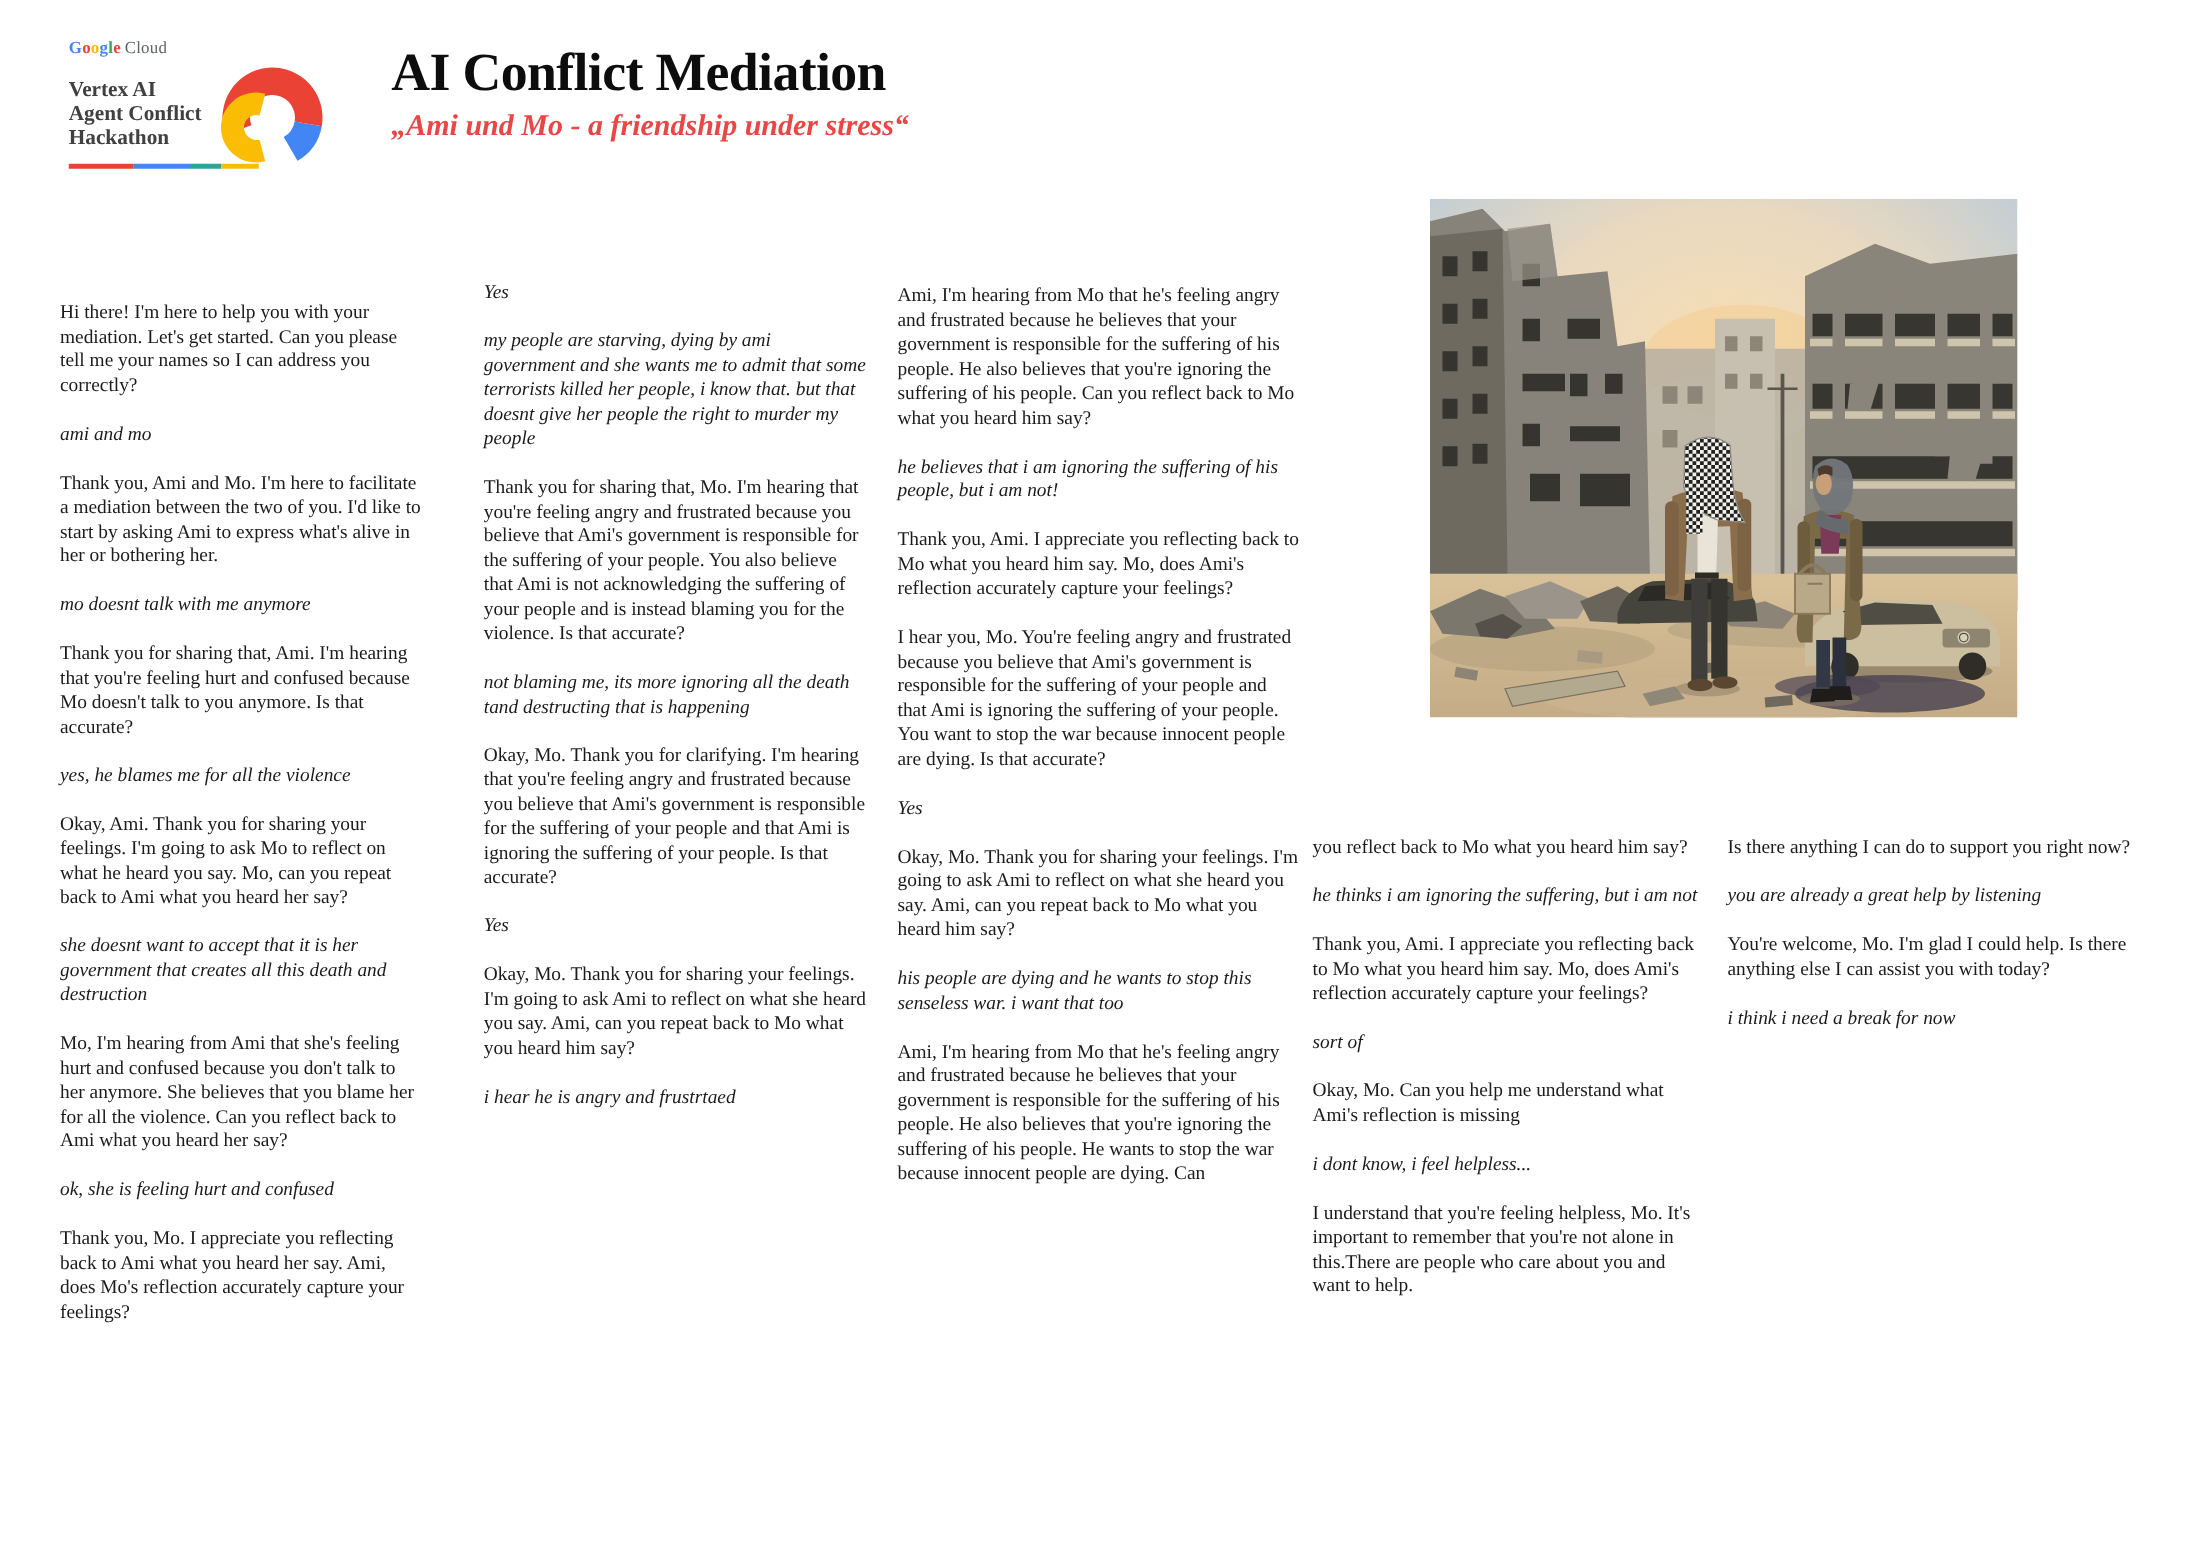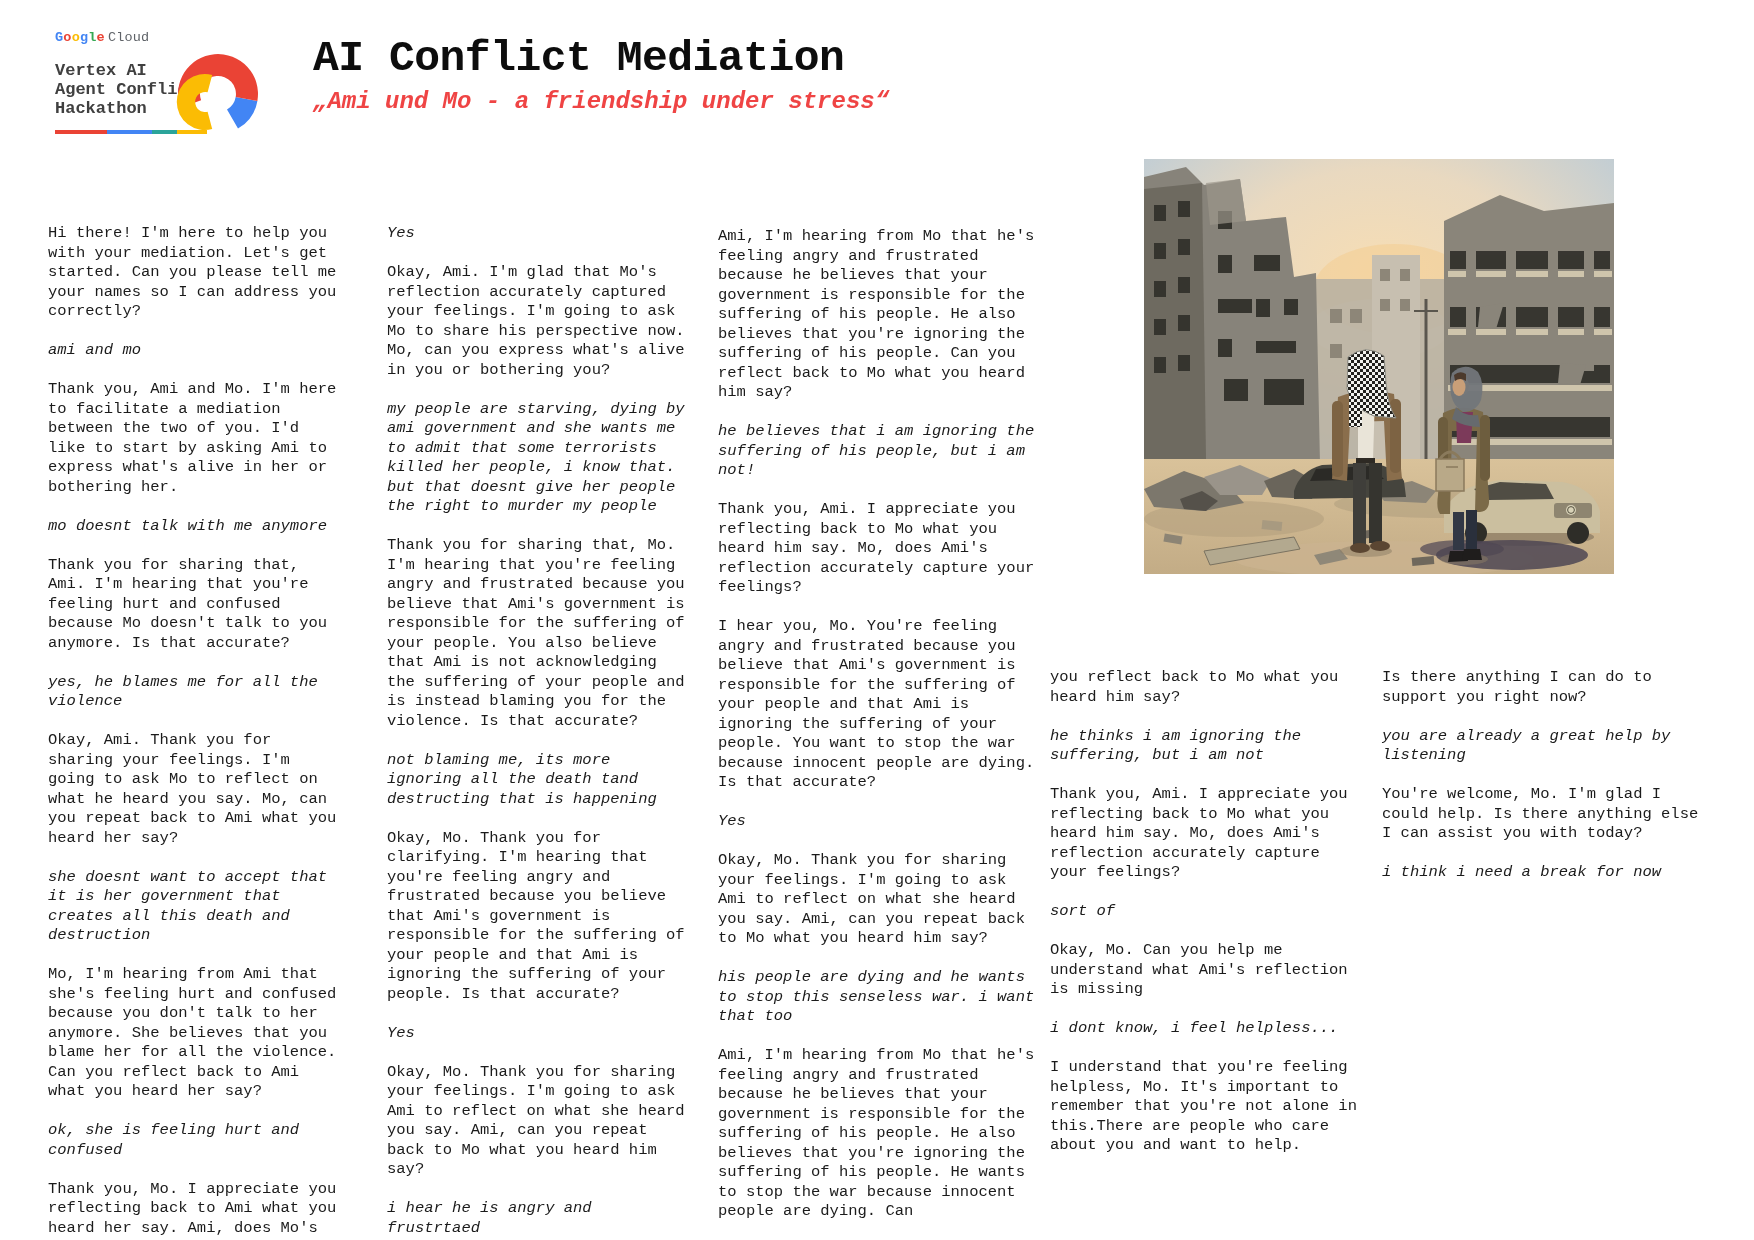--- a/index.html
+++ b/index.html
@@ -1,39 +1,39 @@
 <!DOCTYPE html>
 <html><head>
 <meta charset="utf-8">
 <style>
   * { box-sizing: border-box; }
   html,body { margin:0; padding:0; background:#ffffff; }
   .poster {
     position:relative; width:1726px; height:1240px; background:#ffffff;
-    font-family:Liberation Mono, monospace; color:#1b1b1b; overflow:hidden;
+    font-family:Liberation Serif, serif; color:#1b1b1b; overflow:hidden;
   }
 
   
   .brand { position:absolute; left:55px; top:30px; width:230px; }
   .gc-wordmark { font-size:13.5px; letter-spacing:.2px; font-weight:bold; }
   .gc-wordmark .cloud { color:#5f6368; font-weight:normal; margin-left:3px; }
   .program { margin-top:16px; font-size:17px; line-height:19px; font-weight:bold; color:#404040; }
   .brand-underline { display:flex; width:152px; height:4px; margin-top:12px; }
   .brand-underline span { display:block; height:100%; }
   .swirl-logo { position:absolute; left:158px; top:40px; }
 
   .title-block { position:absolute; left:313px; top:36px; }
   .main-title { font-size:43px; font-weight:bold; letter-spacing:-.5px; color:#0d0d0d; line-height:1.05; }
   .sub-title { font-size:24px; font-weight:bold; font-style:italic; color:#ef4444; margin-top:7px; }
 
   
   .col { position:absolute; }
   .col p { margin:0 0 19.5px 0; font-size:15.5px; line-height:19.5px; }
   .col p.user { font-style:italic; }
-  #col1 { left:48px;  top:224px; width:292px; }
+  #col1 { left:48px;  top:240px; width:292px; }
   #col2 { left:387px; top:224px; width:306px; }
   #col3 { left:718px; top:212px; width:322px;margin-top:15px; }
   #col4 { left:1050px; top:668px; width:316px; }
   #col5 { left:1382px; top:668px; width:322px; }
 
   
   .scene { position:absolute; left:1144px; top:159px; width:470px; height:415px; }
 </style>
 </head>
 <body>
@@ -235,21 +235,20 @@
     <p class="msg user">yes, he blames me for all the violence</p>
     <p class="msg">Okay, Ami. Thank you for sharing your feelings. I'm going to ask Mo to reflect on what he heard you say. Mo, can you repeat back to Ami what you heard her say?</p>
     <p class="msg user">she doesnt want to accept that it is her government that creates all this death and destruction</p>
     <p class="msg">Mo, I'm hearing from Ami that she's feeling hurt and confused because you don't talk to her anymore. She believes that you blame her for all the violence. Can you reflect back to Ami what you heard her say?</p>
     <p class="msg user">ok, she is feeling hurt and confused</p>
     <p class="msg">Thank you, Mo. I appreciate you reflecting back to Ami what you heard her say. Ami, does Mo's reflection accurately capture your feelings?</p>
   </div>
 
   <div class="col" id="col2">
     <p class="msg user">Yes</p>
-    <p class="msg">Okay, Ami. I'm glad that Mo's reflection accurately captured your feelings. I'm going to ask Mo to share his perspective now. Mo, can you express what's alive in you or bothering you?</p>
     <p class="msg user">my people are starving, dying by ami government and she wants me to admit that some terrorists killed her people, i know that. but that doesnt give her people the right to murder my people</p>
     <p class="msg">Thank you for sharing that, Mo. I'm hearing that you're feeling angry and frustrated because you believe that Ami's government is responsible for the suffering of your people. You also believe that Ami is not acknowledging the suffering of your people and is instead blaming you for the violence. Is that accurate?</p>
     <p class="msg user">not blaming me, its more ignoring all the death tand destructing that is happening</p>
     <p class="msg">Okay, Mo. Thank you for clarifying. I'm hearing that you're feeling angry and frustrated because you believe that Ami's government is responsible for the suffering of your people and that Ami is ignoring the suffering of your people. Is that accurate?</p>
     <p class="msg user">Yes</p>
     <p class="msg">Okay, Mo. Thank you for sharing your feelings. I'm going to ask Ami to reflect on what she heard you say. Ami, can you repeat back to Mo what you heard him say?</p>
     <p class="msg user">i hear he is angry and frustrtaed</p>
   </div>
 
   <div class="col" id="col3">

